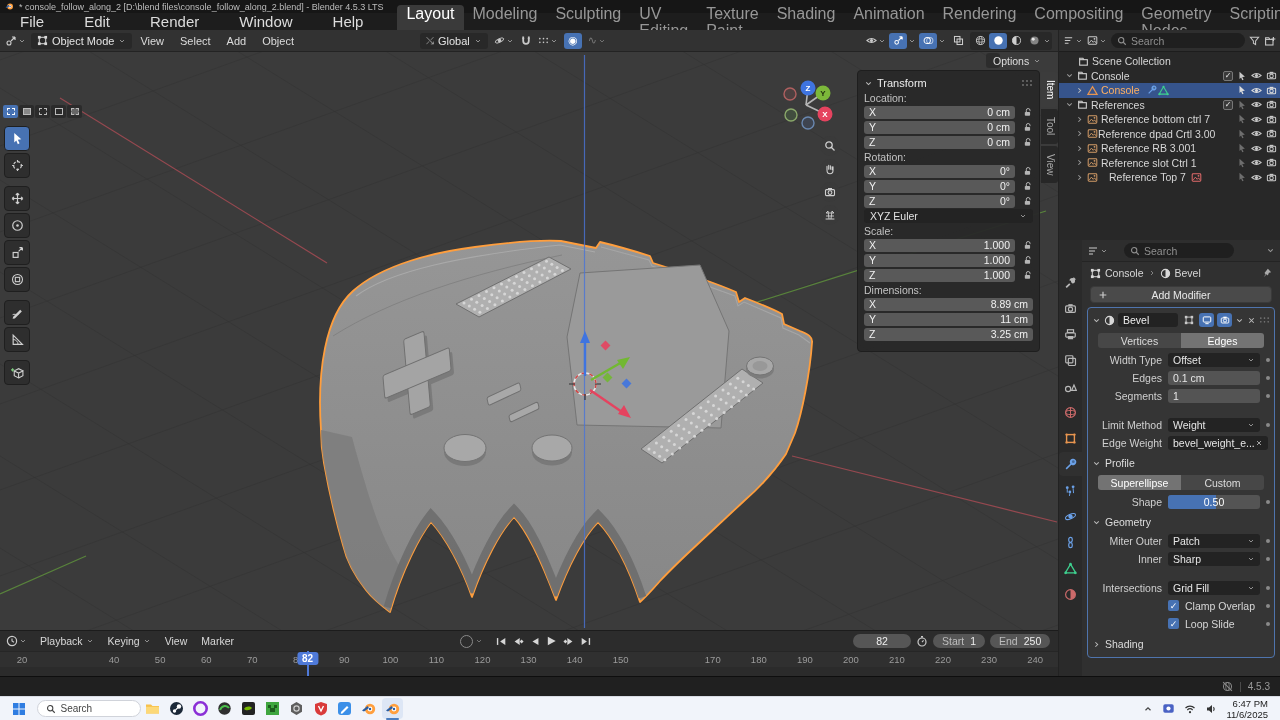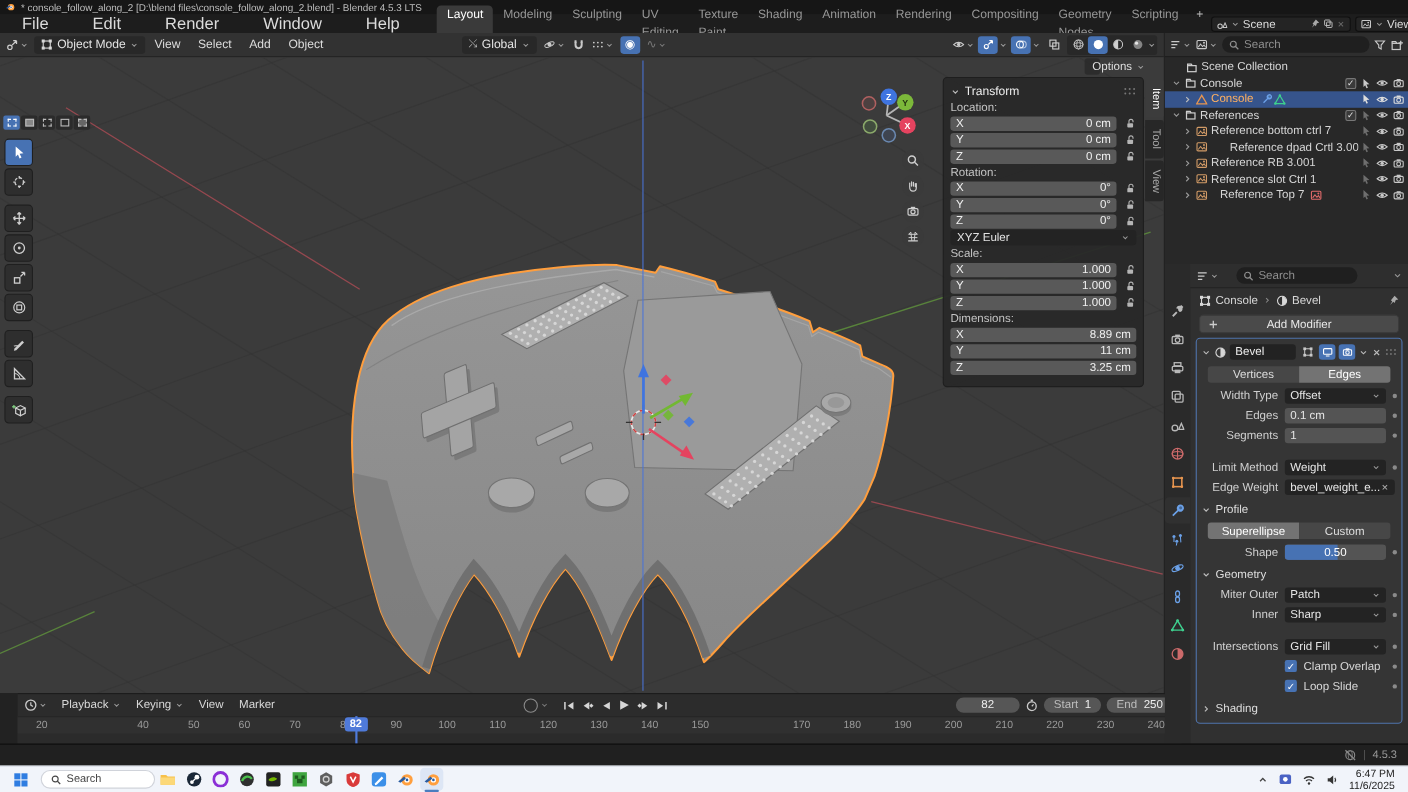--- a/index.html
+++ b/index.html
@@ -7,21 +7,21 @@
   .abs{position:absolute}
   .row{display:flex;align-items:center}
   svg.ic{display:inline-block;vertical-align:middle;flex:none}
   
   #titlebar{left:0;top:0;width:1280px;height:13px;background:#161616;display:flex;align-items:center;padding-left:5px;gap:5px}
   #titlebar .t{font-size:9px;color:#bdbdbd;white-space:nowrap}
   
   #topbar{left:0;top:13px;width:1280px;height:17px;background:#1d1d1d;display:flex;align-items:center}
   #topbar .menu{font-size:15px;color:#dcdcdc;padding:0 20px;line-height:17px}
   #topbar .tabs{display:flex;margin-left:14px}
-  #topbar .tab{font-size:11px;color:#979797;padding:0 9px;line-height:17px;border-radius:4px 4px 0 0}
+  #topbar .tab{font-size:16px;color:#979797;padding:0 9px;line-height:17px;border-radius:4px 4px 0 0}
   #topbar .tab.act{background:#3a3a3a;color:#fff}
   #topbar .tab.plus{color:#bbb;padding:0 7px}
   .idsel{display:flex;align-items:center;gap:3px;background:#242424;border:1px solid #101010;border-radius:3px;height:14px;padding:0 4px;font-size:10.5px;color:#dcdcdc}
   
   #vpheader{left:0;top:30px;width:1058px;height:22px;background:#323232;border-bottom:1px solid #232323;display:flex;align-items:center}
   #vpheader .menu{font-size:11px;color:#dcdcdc;padding:0 8px}
   .pill{display:flex;align-items:center;gap:4px;background:#282828;border-radius:3px;height:16px;padding:0 6px;font-size:11px;color:#e3e3e3}
   .hbtn{display:flex;align-items:center;justify-content:center;height:16px;min-width:18px;border-radius:3px;color:#cfcfcf}
   .hbtn.on{background:#4772b3;color:#fff}
   
@@ -42,21 +42,21 @@
   .frow{display:flex;align-items:center;height:14px;margin-bottom:1px}
   .fld{flex:1;display:flex;align-items:center;background:#595959;border-radius:3px;height:13px;padding:0 5px;font-size:10.5px;color:#f0f0f0}
   .fld .ax{width:14px}
   .fld .val{margin-left:auto}
   .lockc{width:18px;display:flex;justify-content:flex-end;color:#b5b5b5}
   .ddark{display:flex;align-items:center;background:#232323;border-radius:3px;height:14px;padding:0 6px;font-size:10.5px;color:#e2e2e2;margin:1px 0}
   #nptabs{left:1041px;top:72px;width:17px;display:flex;flex-direction:column;gap:2px}
   #nptabs .vt{writing-mode:vertical-rl;font-size:10px;color:#ababab;background:#272727;border-radius:0 3px 3px 0;padding:8px 2px;text-align:center}
   #nptabs .vt.on{background:#3c3c3c;color:#fff}
   
-  #timeline{left:16px;top:630px;width:1058px;height:46px;background:#2c2c2c;border-top:1px solid #1c1c1c}
+  #timeline{left:0;top:630px;width:1058px;height:46px;background:#2c2c2c;border-top:1px solid #1c1c1c}
   #tl-head{height:20px;display:flex;align-items:center}
   #tl-head .menu{font-size:10.5px;color:#d8d8d8;padding:0 7px;display:flex;align-items:center;gap:3px}
   #tl-ruler{position:relative;height:16px;background:#303030;border-top:1px solid #262626}
   #tl-ruler .num{position:absolute;top:2px;transform:translateX(-50%);font-size:9.5px;color:#9b9b9b}
   #tl-track{height:10px;background:#2b2b2b}
   .tpill{display:flex;align-items:center;background:#565656;border-radius:8px;height:14px;padding:0 9px;font-size:10.5px;color:#eee;gap:6px}
   .tbt{width:15px;height:14px;display:flex;align-items:center;justify-content:center;color:#d6d6d6}
   #playhead{position:absolute;top:20px;width:2px;height:26px;background:#4f7ad9}
   #phbadge{position:absolute;top:21px;transform:translateX(-50%);background:#4f7ad9;color:#fff;font-size:10px;font-weight:bold;border-radius:3px;padding:0 5px;line-height:13px}
   
@@ -1252,21 +1252,21 @@
   </div>
   <div class="orow" style="padding-left:16px">
     <svg class="ic" width="9" height="9" style="color:#999">
         <use href="#sv-chevR"></use>
       </svg>
     <span class="oic" style="color:#d19a66;margin-left:2px">
         <svg class="ic" width="11" height="11">
           <use href="#sv-img"></use>
         </svg>
       </span>
-    <span class="lbl" style="margin-left:20px">Reference dpad Crtl 3.00</span>
+    <span class="lbl" style="margin-left:0">Reference dpad Crtl 3.00</span>
     <span class="ctr">
       <svg class="ic" width="10" height="10" style="color:#6e6e6e">
           <use href="#sv-ptr"></use>
         </svg>
       <svg class="ic" width="11" height="11" style="color:#c9c9c9">
           <use href="#sv-eye"></use>
         </svg>
       <svg class="ic" width="11" height="11" style="color:#c9c9c9">
           <use href="#sv-cam"></use>
         </svg>

